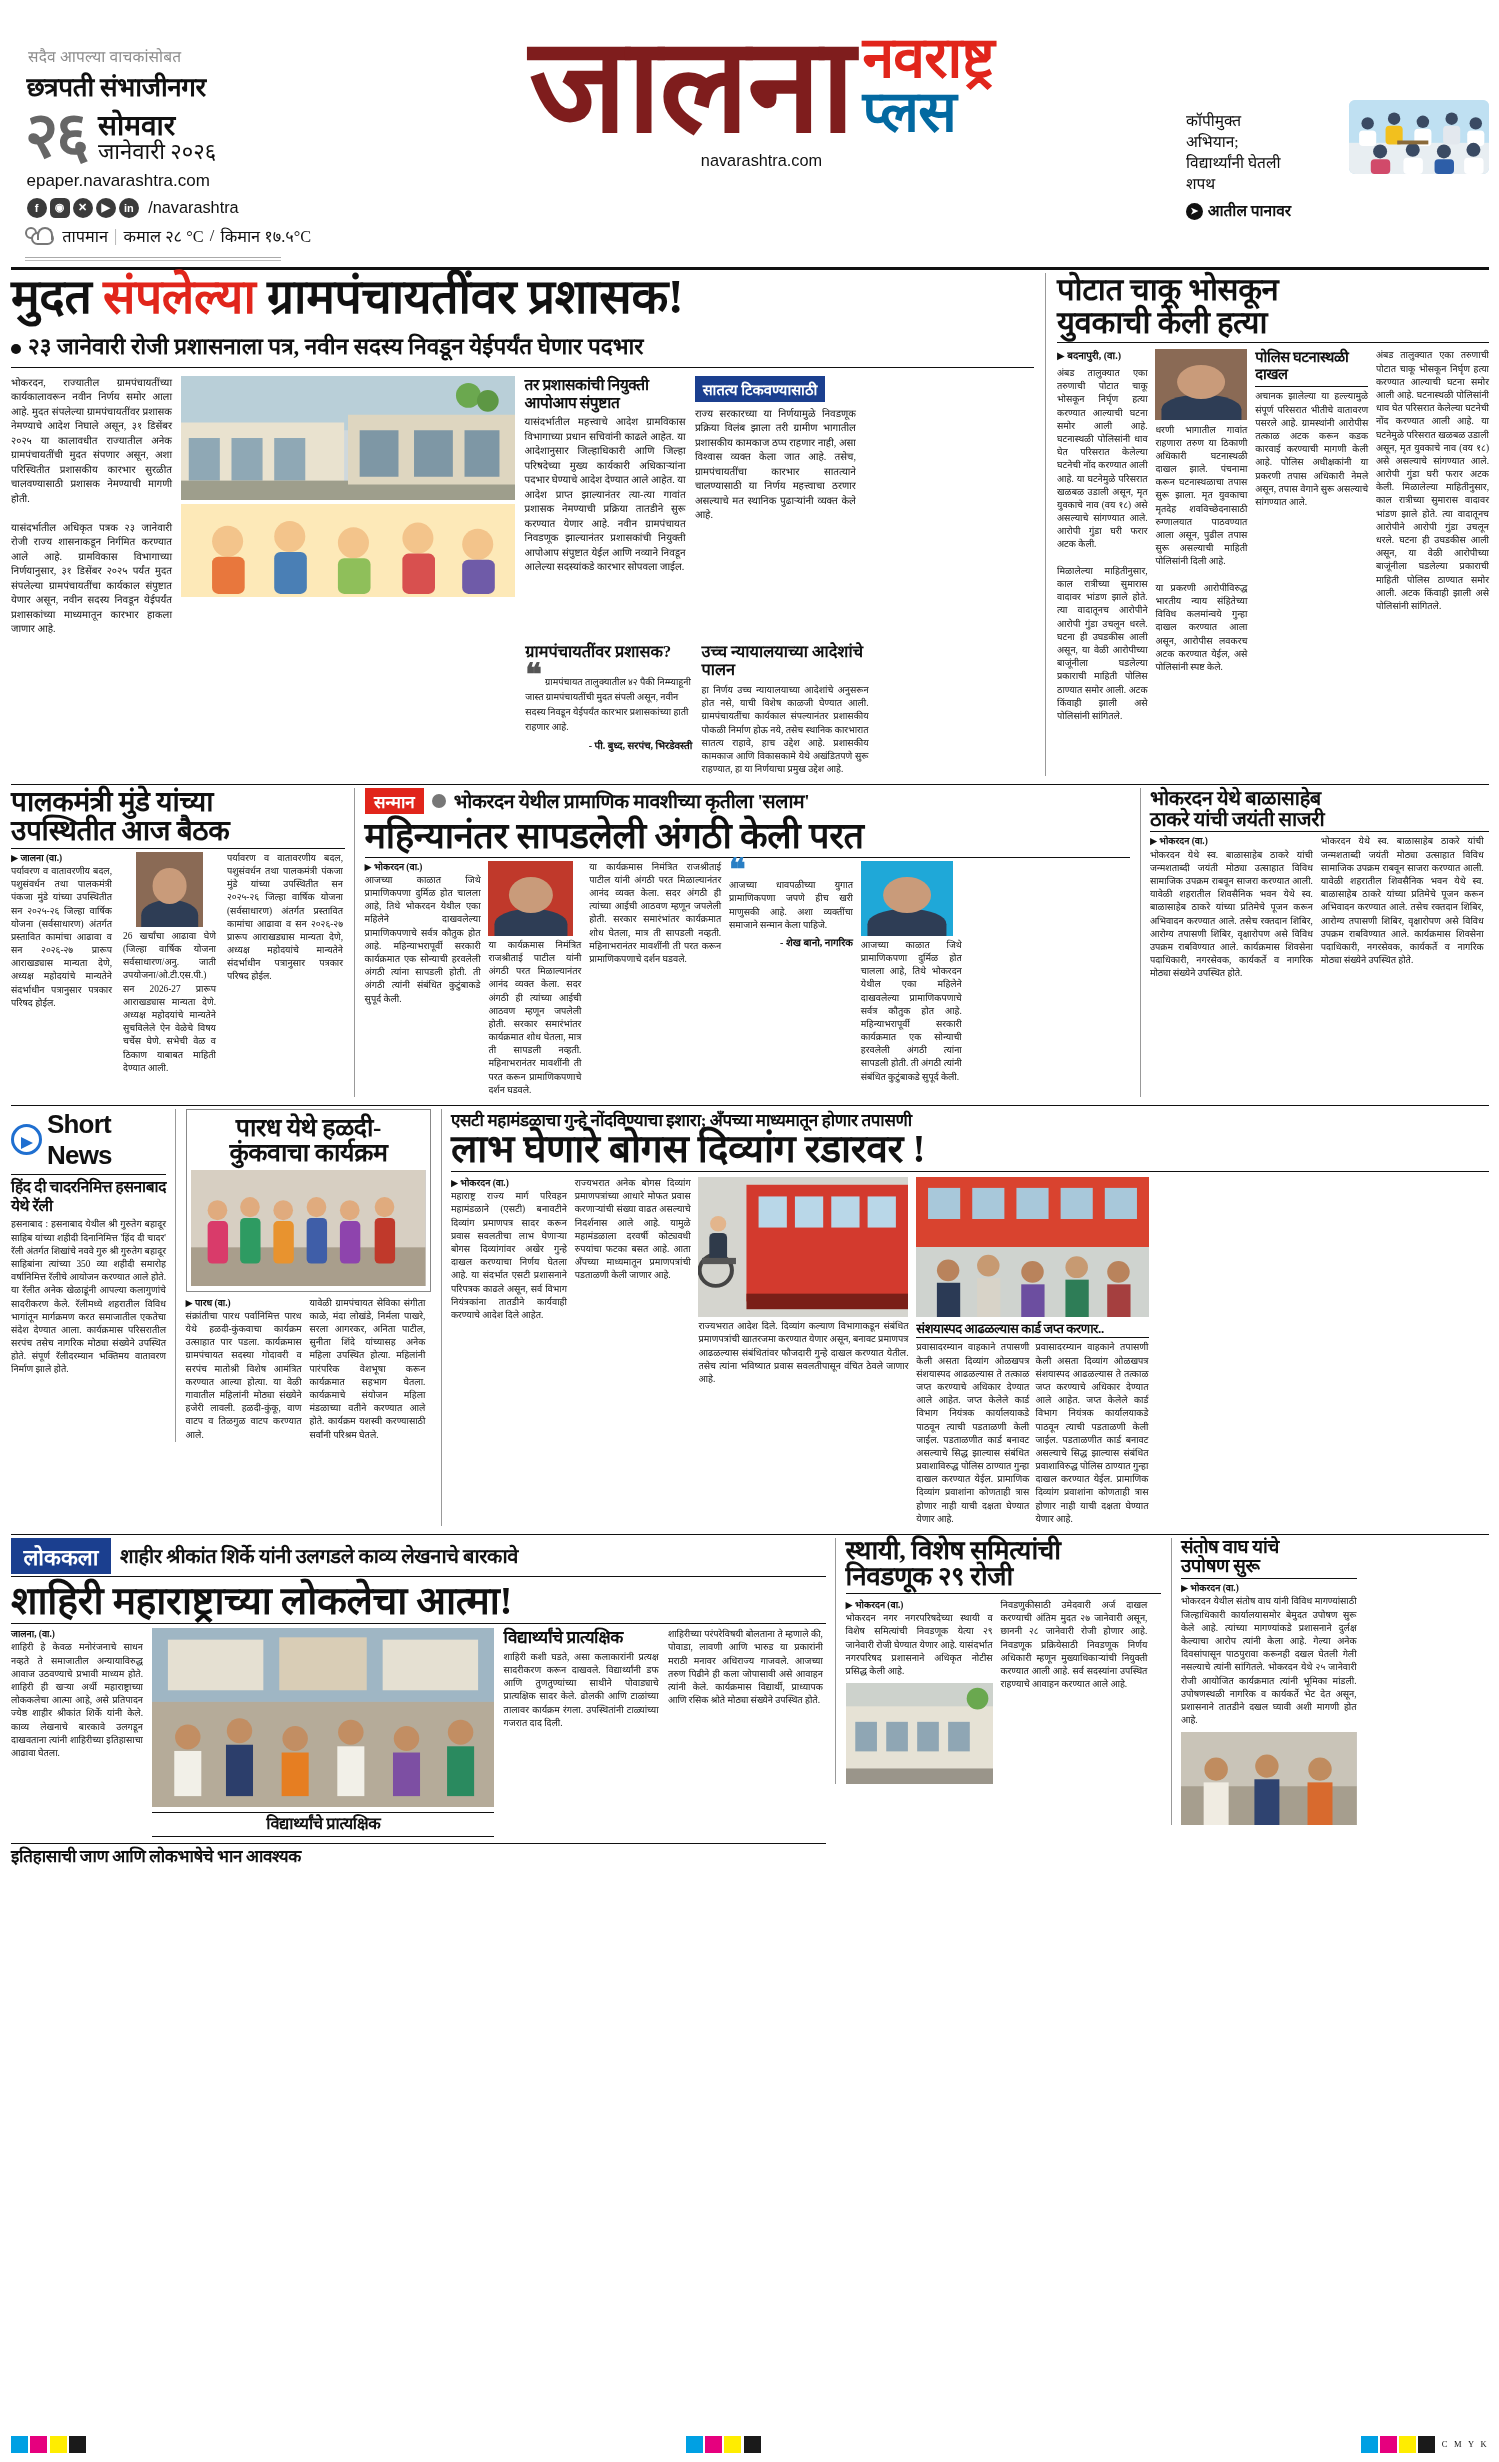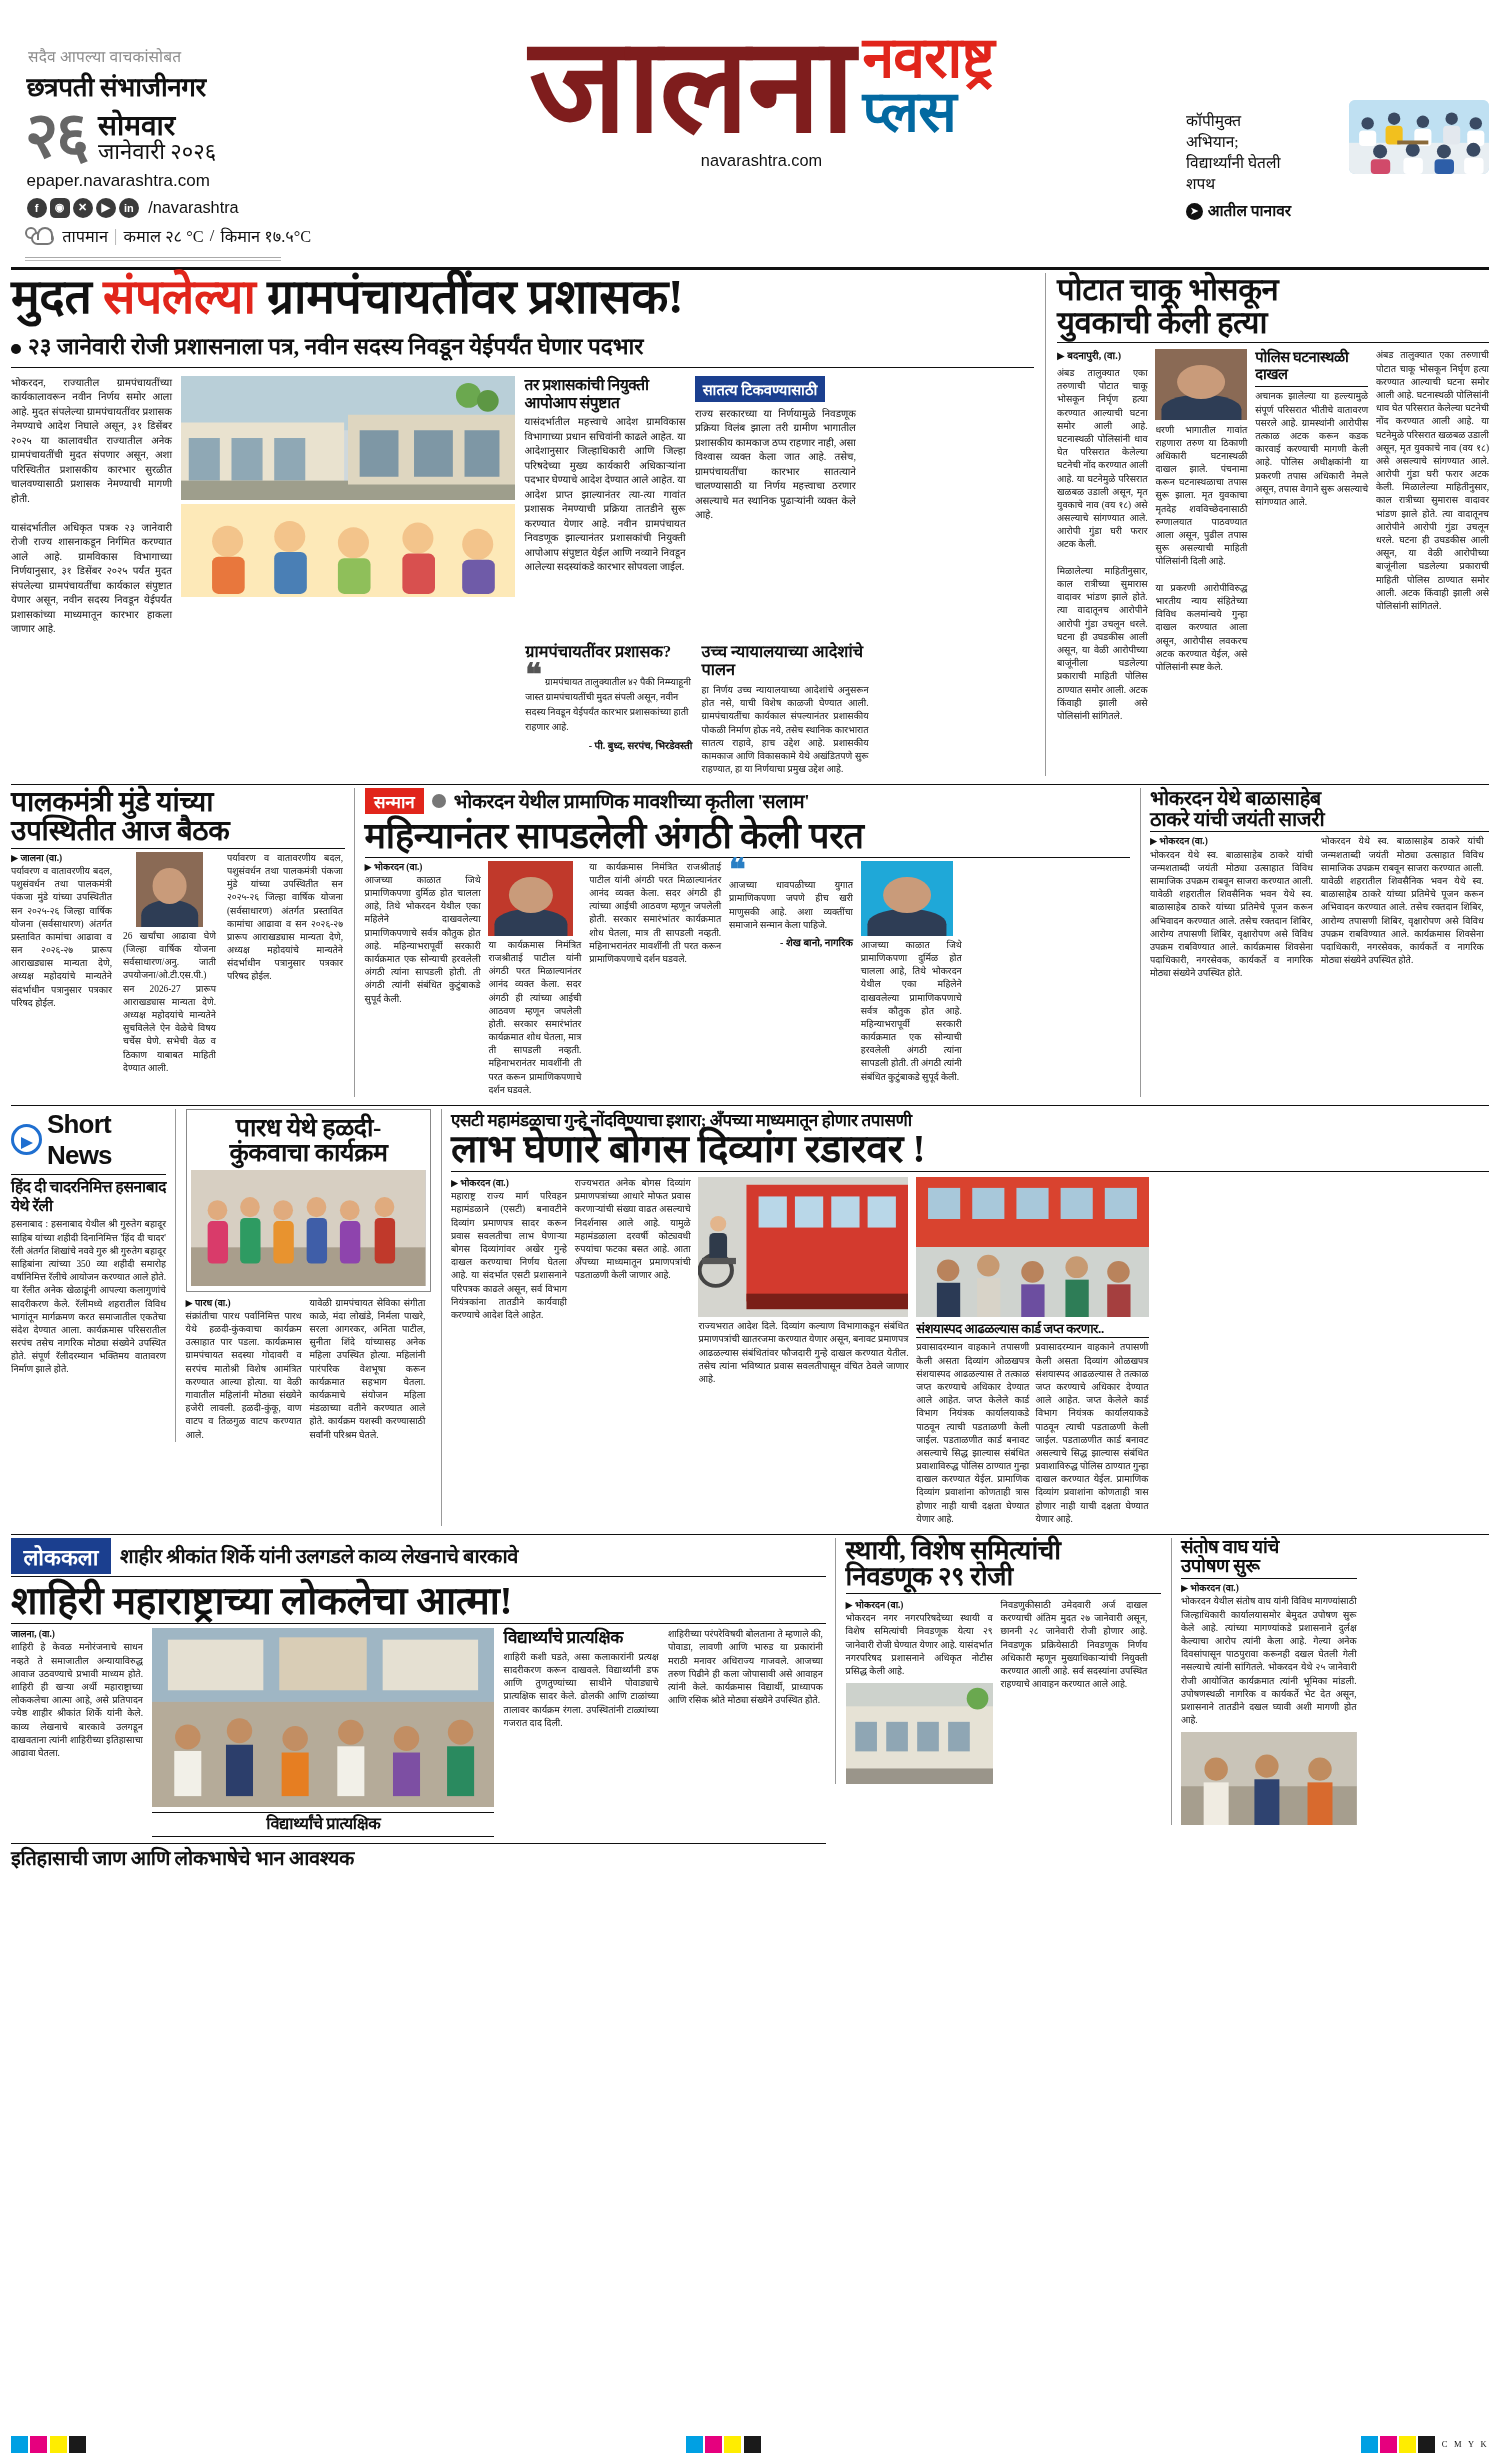--- a/index.html
+++ b/index.html
@@ -575,21 +575,21 @@
           <div class="hl" style="font-size:16.3px;margin-top:4.7px;border-top:0.8px solid #111;border-bottom:0.8px solid #111;padding:3.1px 0;text-align:center">विद्यार्थ्यांचे प्रात्यक्षिक</div>
         </div>
         <div style="width:155px">
           <div class="hl" style="font-size:17px;line-height:1.15">विद्यार्थ्यांचे प्रात्यक्षिक</div>
           <div class="xsmall mt4">शाहिरी कशी घडते, असा कलाकारांनी प्रत्यक्ष सादरीकरण करून दाखवले. विद्यार्थ्यांनी डफ आणि तुणतुण्यांच्या साथीने पोवाड्याचे प्रात्यक्षिक सादर केले. ढोलकी आणि टाळांच्या तालावर कार्यक्रम रंगला. उपस्थितांनी टाळ्यांच्या गजरात दाद दिली.</div>
         </div>
         <div style="width:155px">
           <div class="xsmall">शाहिरीच्या परंपरेविषयी बोलताना ते म्हणाले की, पोवाडा, लावणी आणि भारुड या प्रकारांनी मराठी मनावर अधिराज्य गाजवले. आजच्या तरुण पिढीने ही कला जोपासावी असे आवाहन त्यांनी केले. कार्यक्रमास विद्यार्थी, प्राध्यापक आणि रसिक श्रोते मोठ्या संख्येने उपस्थित होते.</div>
         </div>
       </div>
-      <div class="hl" style="font-size:20px;margin-top:6.2px;border-top:0.8px solid #111;padding-top:3.9px">इतिहासाची जाण आणि लोकभाषेचे भान आवश्यक</div>
+      <div class="hl" style="font-size:17px;margin-top:6.2px;border-top:0.8px solid #111;padding-top:3.9px">इतिहासाची जाण आणि लोकभाषेचे भान आवश्यक</div>
     </div>
 
     <div class="vline" style="width:326px;padding-left:9.3px">
       <div class="hl" style="font-size:26px">स्थायी, विशेष समित्यांची</div>
       <div class="hl" style="font-size:26px">निवडणूक २९ रोजी</div>
       <div class="hr-thin"></div>
       <div style="display:flex;gap:7.8px;margin-top:4.7px">
         <div style="width:147px">
           <div class="xsmall"><b>▶ भोकरदन (वा.)</b></div>
           <div class="xsmall">भोकरदन नगर नगरपरिषदेच्या स्थायी व विशेष समित्यांची निवडणूक येत्या २९ जानेवारी रोजी घेण्यात येणार आहे. यासंदर्भात नगरपरिषद प्रशासनाने अधिकृत नोटीस प्रसिद्ध केली आहे.</div>

